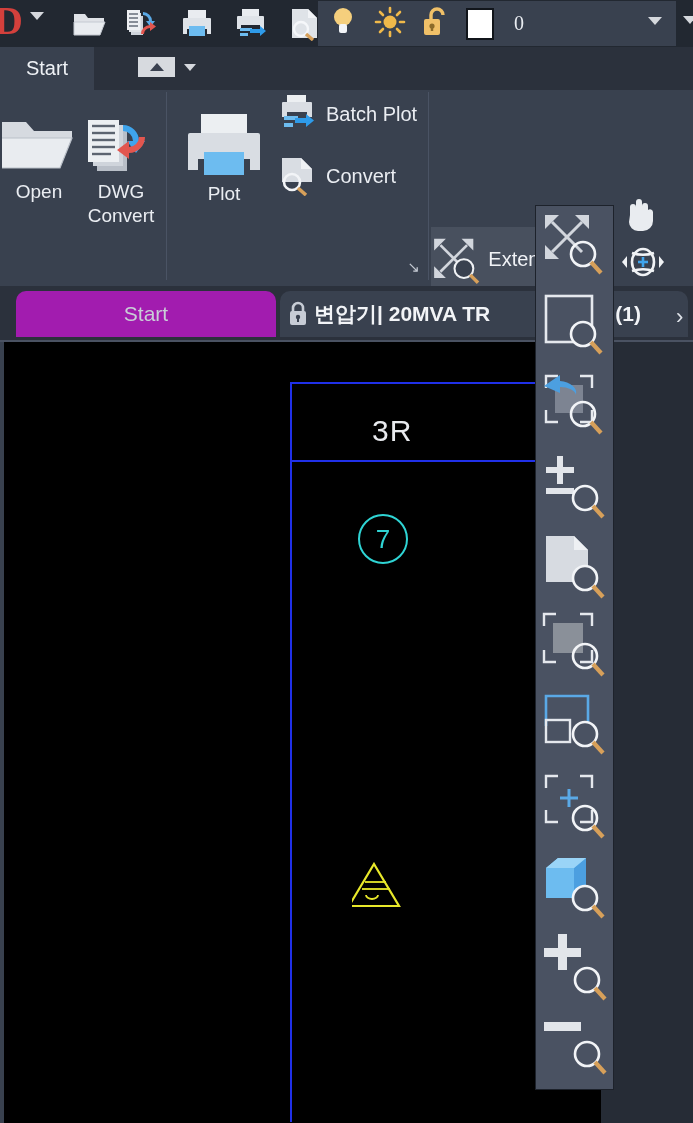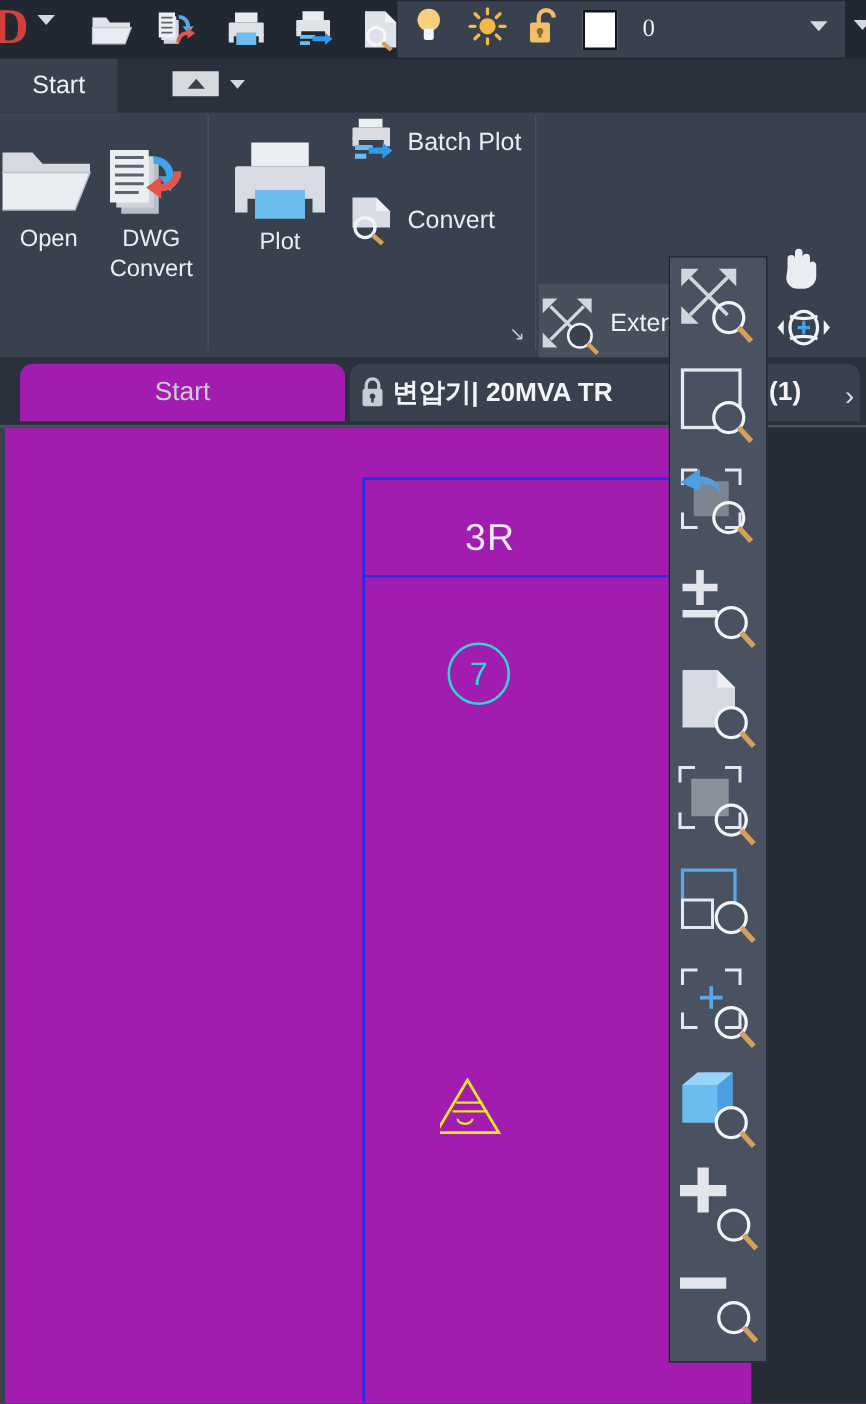--- a/index.html
+++ b/index.html
@@ -69,21 +69,21 @@
   .doctab{position:absolute;top:5px;height:46px;display:flex;align-items:center;
     background:#a21caf;border-radius:10px 10px 0 0;}
   .doctab.start{left:16px;width:260px;justify-content:center;}
   .doctab.start .t{font-size:21px;color:#c9ced7;}
   .doctab.active{left:280px;width:400px;background:#39414f;padding-left:8px;}
   .doctab.active .t{font-size:21px;color:#f2f4f7;font-weight:bold;white-space:nowrap;}
   .doc-overflow{position:absolute;left:676px;top:18px;font-size:22px;color:#dfe3e9;}
   .docbar-rule{position:absolute;left:0;top:340px;width:693px;height:2px;background:#4a5262;}
 
   
-  .canvas{position:absolute;left:0;top:342px;width:601px;height:781px;background:#a21caf;overflow:hidden;}
+  .canvas{position:absolute;left:0;top:342px;width:601px;height:781px;background:#000000;overflow:hidden;}
   .canvas-edge{position:absolute;left:0;top:0;width:4px;height:781px;background:#39414f;}
   .dw-vline{position:absolute;background:#2030e8;}
   .dw-hline{position:absolute;background:#2030e8;}
   .dw-text{position:absolute;color:#e8eaee;font-size:30px;font-family:"Liberation Sans",sans-serif;letter-spacing:1px;}
   .dw-bubble{position:absolute;width:46px;height:46px;border:2px solid #2fd4d4;border-radius:50%;
     display:flex;align-items:center;justify-content:center;color:#2fd4d4;font-size:26px;}
 </style>
 </head>
 <body>
 

